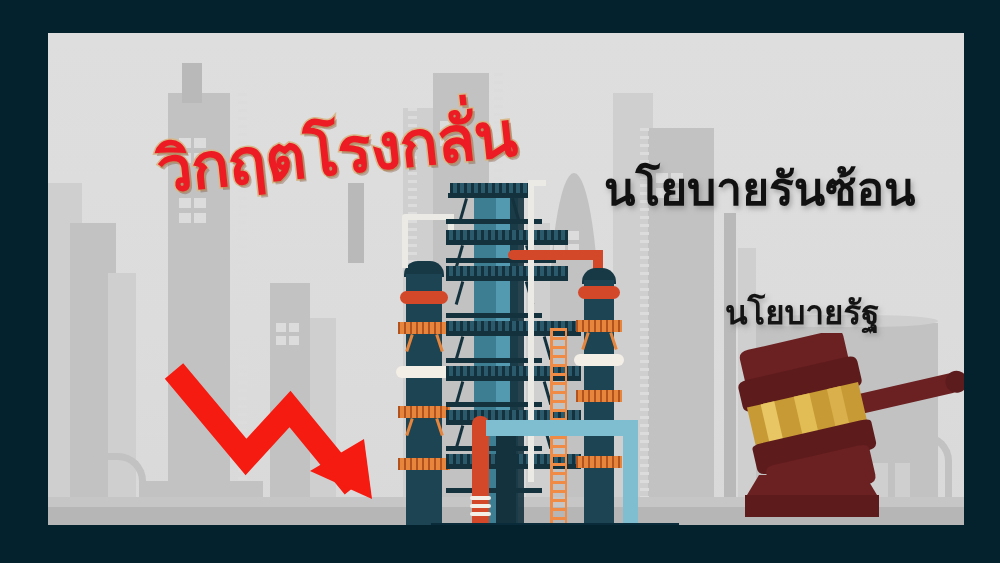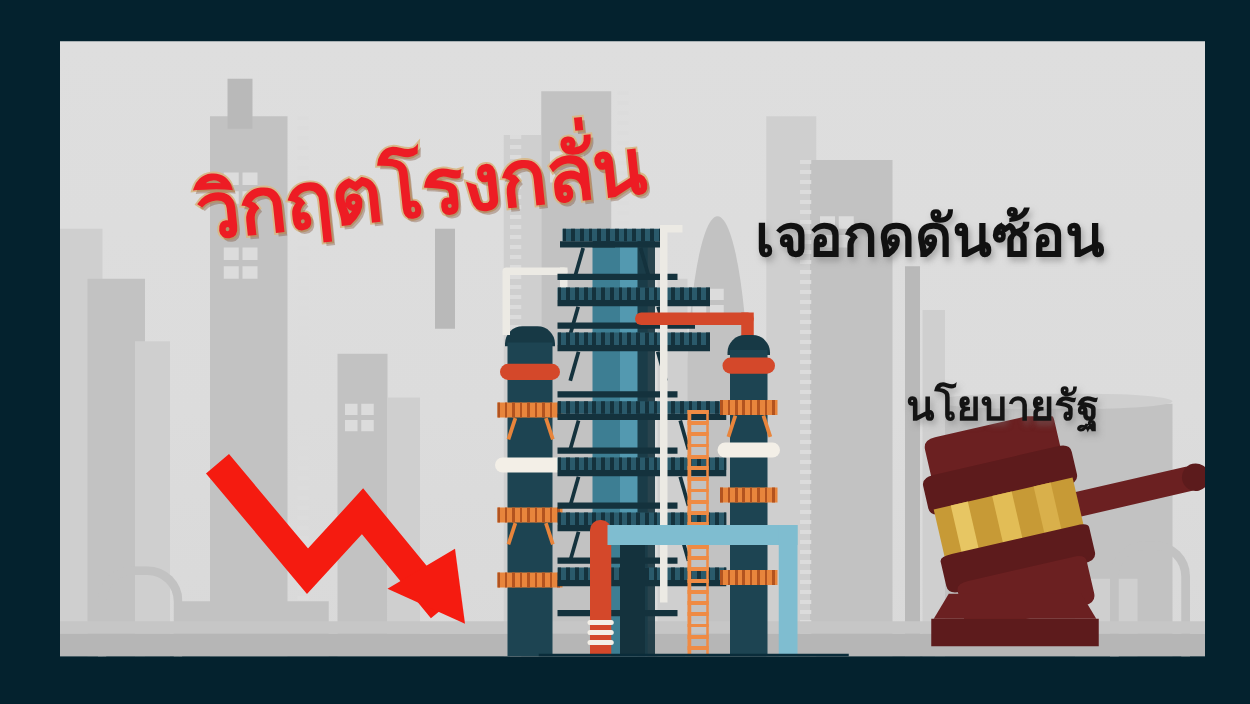--- a/index.html
+++ b/index.html
@@ -66,21 +66,21 @@
     font-size:46px;font-weight:bold;color:#111;line-height:1;
     text-shadow:2px 3px 5px rgba(120,120,120,.55);
     white-space:nowrap;
   }
   .sidelabel{
     position:absolute;font-size:33px;font-weight:bold;color:#141414;
     text-shadow:2px 3px 5px rgba(120,120,120,.5);
     white-space:nowrap;line-height:1;
   }
   #label-left{left:113px;top:257px;}
-  #label-right{left:677px;top:275px;}
+  #label-right{left:677px;top:263px;}
 
   
   #arrow{position:absolute;left:110px;top:320px;width:230px;height:160px;}
 
   
   #gavel{position:absolute;left:655px;top:300px;width:270px;height:190px;}
 
   
   #logobar{
     position:absolute;left:383px;top:490px;width:248px;height:35px;
@@ -279,21 +279,21 @@
           <path d="M44 102 q0 -4 10 -4 h102 q10 0 10 4 v20 q0 7 -10 7 h-102 q-10 0 -10 -7 z" fill="#5d1b1c"></path>
           <path d="M52 128 q0 -6 10 -6 h86 q10 0 10 6 v26 q0 8 -10 8 h-86 q-10 0 -10 -8 z" fill="#6b2021"></path>
         </g>
 
         <rect x="42" y="162" width="134" height="22" fill="#5d1b1c"></rect>
         <path d="M56 142 h106 l12 20 h-130 z" fill="#6b2021"></path>
       </svg>
     </div>
 
     <div id="title">วิกฤตโรงกลั่น</div>
-    <div id="subtitle">เจอกดดันซ้อน</div>
+    <div id="subtitle">นโยบายรันซ้อน</div>
     <div class="sidelabel" id="label-right">นโยบายรัฐ</div>
 
     <div id="logobar">
       
       
     </div>
 
   </div>
 </div>
 

